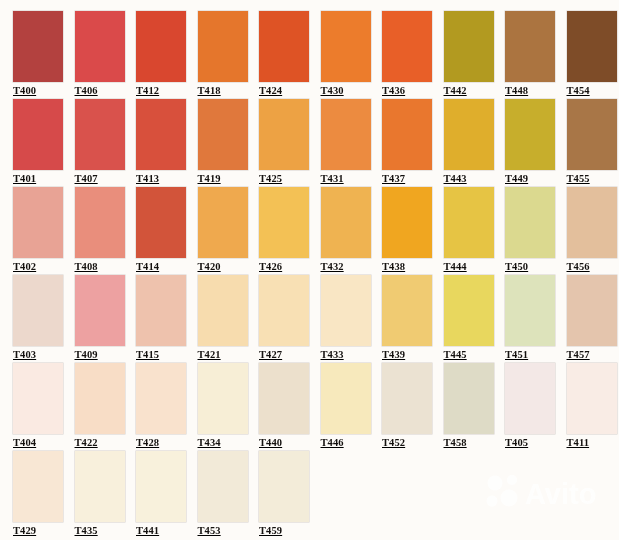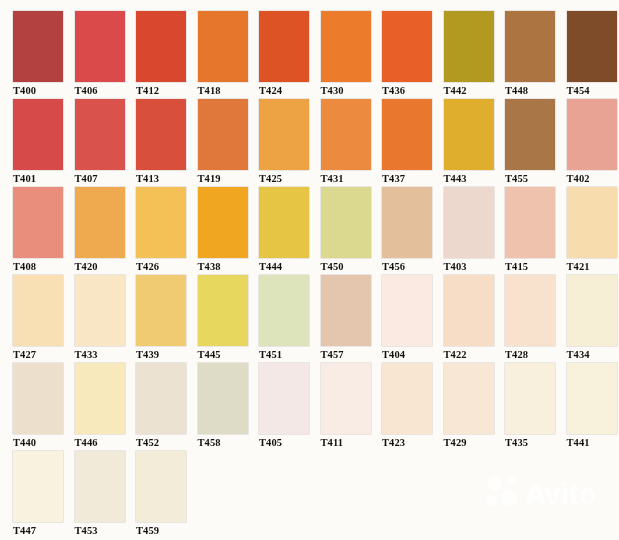--- a/index.html
+++ b/index.html
@@ -26,20 +26,21 @@
     grid-template-columns: repeat(10, 61.5px);
     grid-template-rows: repeat(6, 88px);
     padding: 11px 0 0 13px;
     box-sizing: border-box;
   }
 
   .cell {
     position: relative;
     width: 67px;
     height: 88px;
+    text-decoration: underline;
   }
 
   .chip {
     width: 50px;
     height: 71px;
     display: block;
     box-shadow: 0 0 0 0.5px rgba(120,110,100,0.30);
   }
 
   .chip-label {
@@ -136,60 +137,76 @@
     </div>
     <div class="cell">
       <span class="chip" style="background: rgb(233, 119, 46);"></span>
       <span class="chip-label">T437</span>
     </div>
     <div class="cell">
       <span class="chip" style="background: rgb(223, 174, 44);"></span>
       <span class="chip-label">T443</span>
     </div>
     <div class="cell">
+      <span class="chip" style="background: rgb(199, 174, 44);"></span>
+      <span class="chip-label">T449</span>
+    </div>
+    <div class="cell">
       <span class="chip" style="background: rgb(168, 118, 71);"></span>
       <span class="chip-label">T455</span>
     </div>
     <div class="cell">
       <span class="chip" style="background: rgb(232, 163, 149);"></span>
       <span class="chip-label">T402</span>
     </div>
     <div class="cell">
       <span class="chip" style="background: rgb(233, 142, 124);"></span>
       <span class="chip-label">T408</span>
     </div>
     <div class="cell">
+      <span class="chip" style="background: rgb(210, 84, 58);"></span>
+      <span class="chip-label">T414</span>
+    </div>
+    <div class="cell">
       <span class="chip" style="background: rgb(239, 169, 78);"></span>
       <span class="chip-label">T420</span>
     </div>
     <div class="cell">
       <span class="chip" style="background: rgb(243, 193, 85);"></span>
       <span class="chip-label">T426</span>
     </div>
     <div class="cell">
+      <span class="chip" style="background: rgb(239, 179, 81);"></span>
+      <span class="chip-label">T432</span>
+    </div>
+    <div class="cell">
       <span class="chip" style="background: rgb(240, 166, 32);"></span>
       <span class="chip-label">T438</span>
     </div>
     <div class="cell">
       <span class="chip" style="background: rgb(230, 196, 68);"></span>
       <span class="chip-label">T444</span>
     </div>
     <div class="cell">
       <span class="chip" style="background: rgb(219, 217, 143);"></span>
       <span class="chip-label">T450</span>
     </div>
     <div class="cell">
       <span class="chip" style="background: rgb(227, 191, 156);"></span>
       <span class="chip-label">T456</span>
     </div>
     <div class="cell">
       <span class="chip" style="background: rgb(236, 216, 204);"></span>
       <span class="chip-label">T403</span>
     </div>
     <div class="cell">
+      <span class="chip" style="background: rgb(237, 161, 161);"></span>
+      <span class="chip-label">T409</span>
+    </div>
+    <div class="cell">
       <span class="chip" style="background: rgb(238, 194, 173);"></span>
       <span class="chip-label">T415</span>
     </div>
     <div class="cell">
       <span class="chip" style="background: rgb(247, 220, 174);"></span>
       <span class="chip-label">T421</span>
     </div>
     <div class="cell">
       <span class="chip" style="background: rgb(248, 224, 180);"></span>
       <span class="chip-label">T427</span>
@@ -248,38 +265,30 @@
     </div>
     <div class="cell">
       <span class="chip" style="background: rgb(243, 232, 230);"></span>
       <span class="chip-label">T405</span>
     </div>
     <div class="cell">
       <span class="chip" style="background: rgb(249, 236, 229);"></span>
       <span class="chip-label">T411</span>
     </div>
     <div class="cell">
-      <span class="chip" style="background: rgb(248, 230, 210);"></span>
-      <span class="chip-label">T423</span>
-    </div>
-    <div class="cell">
       <span class="chip" style="background: rgb(248, 231, 212);"></span>
       <span class="chip-label">T429</span>
     </div>
     <div class="cell">
       <span class="chip" style="background: rgb(248, 240, 220);"></span>
       <span class="chip-label">T435</span>
     </div>
     <div class="cell">
       <span class="chip" style="background: rgb(248, 241, 220);"></span>
       <span class="chip-label">T441</span>
-    </div>
-    <div class="cell">
-      <span class="chip" style="background: rgb(249, 242, 222);"></span>
-      <span class="chip-label">T447</span>
     </div>
     <div class="cell">
       <span class="chip" style="background: rgb(242, 234, 216);"></span>
       <span class="chip-label">T453</span>
     </div>
     <div class="cell">
       <span class="chip" style="background: rgb(243, 236, 217);"></span>
       <span class="chip-label">T459</span>
     </div>
   </div>

